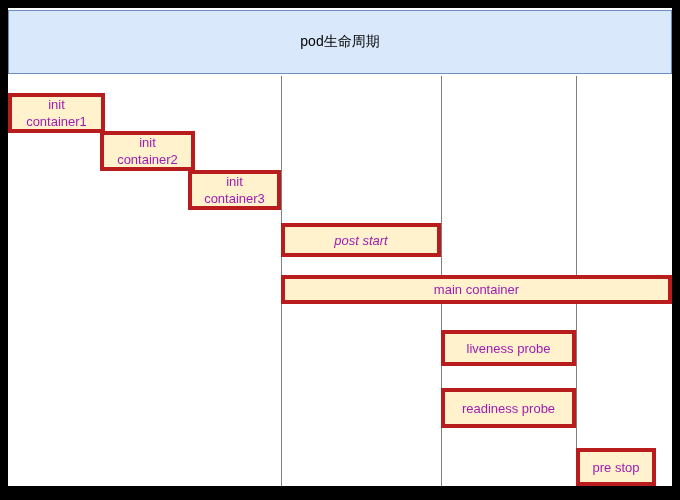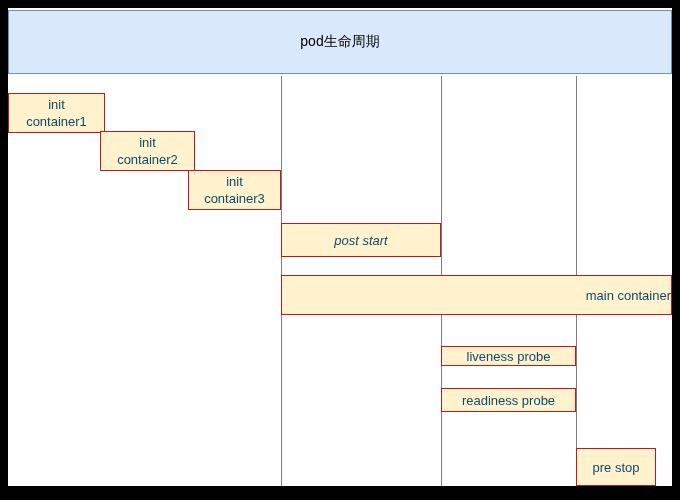--- a/index.html
+++ b/index.html
@@ -54,29 +54,29 @@
     top: 76px;
     width: 1px;
     height: 410px;
     background: #808080;
   }
 
   
   .stage-box {
     position: absolute;
     background: #fff2cc;
-    border: 1px solid #b91c1c;
+    border: 4px solid #b91c1c;
     box-sizing: border-box;
     display: flex;
     align-items: center;
     justify-content: center;
     text-align: center;
     font-size: 13px;
     line-height: 17px;
-    color: #0c4a6e;
+    color: #a21caf;
     white-space: pre-line;
   }
 </style>
 </head>
 <body>
 
 <div id="diagram">
 
   <div class="canvas"></div>
 
@@ -91,19 +91,19 @@
     </div>
 
   <div id="stages">
       <div class="stage-box" style="left: 8px; top: 93px; width: 97px; height: 40px;"><span>init
 container1</span></div>
       <div class="stage-box" style="left: 100px; top: 131px; width: 95px; height: 40px;"><span>init
 container2</span></div>
       <div class="stage-box" style="left: 188px; top: 170px; width: 93px; height: 40px;"><span>init
 container3</span></div>
       <div class="stage-box" style="left: 281px; top: 223px; width: 160px; height: 34px; font-style: italic;"><span>post start</span></div>
-      <div class="stage-box" style="left: 281px; top: 275px; width: 391px; height: 40px; justify-content: flex-end;"><span>main container</span></div>
-      <div class="stage-box" style="left: 441px; top: 346px; width: 135px; height: 20px;"><span>liveness probe</span></div>
-      <div class="stage-box" style="left: 441px; top: 388px; width: 135px; height: 24px; text-align: center;"><span>readiness probe</span></div>
+      <div class="stage-box" style="left: 281px; top: 275px; width: 391px; height: 29px;"><span>main container</span></div>
+      <div class="stage-box" style="left: 441px; top: 330px; width: 135px; height: 36px;"><span>liveness probe</span></div>
+      <div class="stage-box" style="left: 441px; top: 388px; width: 135px; height: 40px; text-align: center;"><span>readiness probe</span></div>
       <div class="stage-box" style="left: 576px; top: 448px; width: 80px; height: 38px;"><span>pre stop</span></div>
     </div>
 
 </div>
 
 </body></html>

